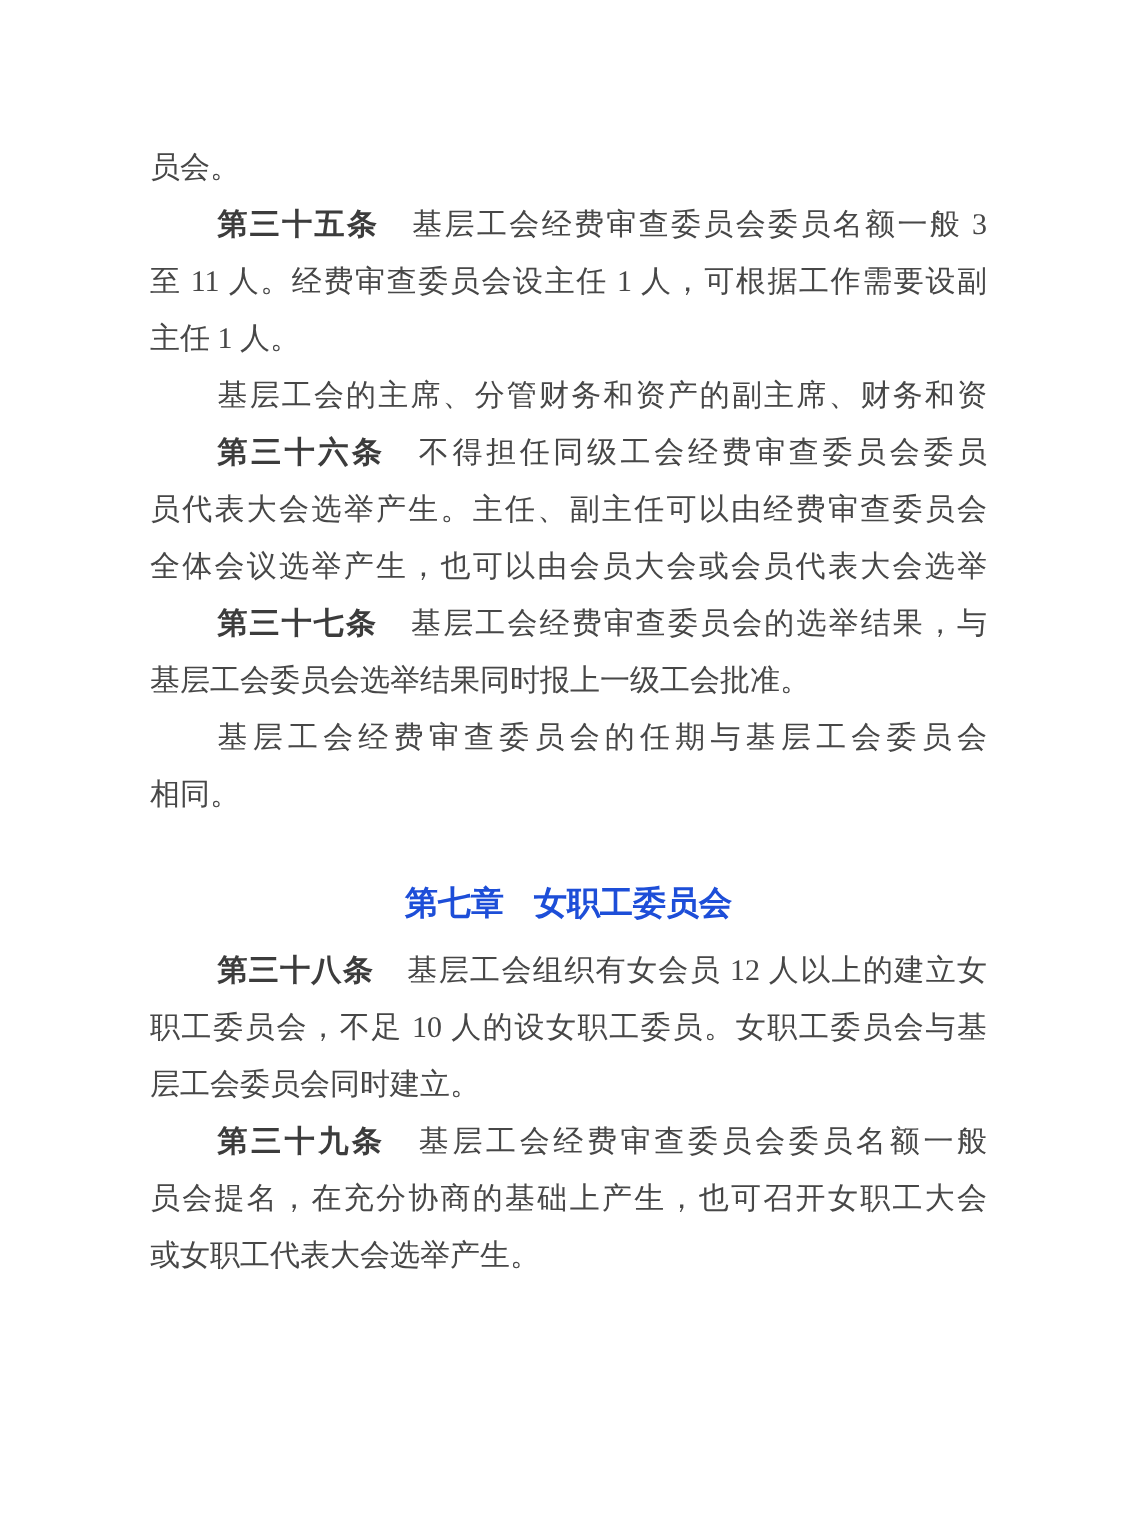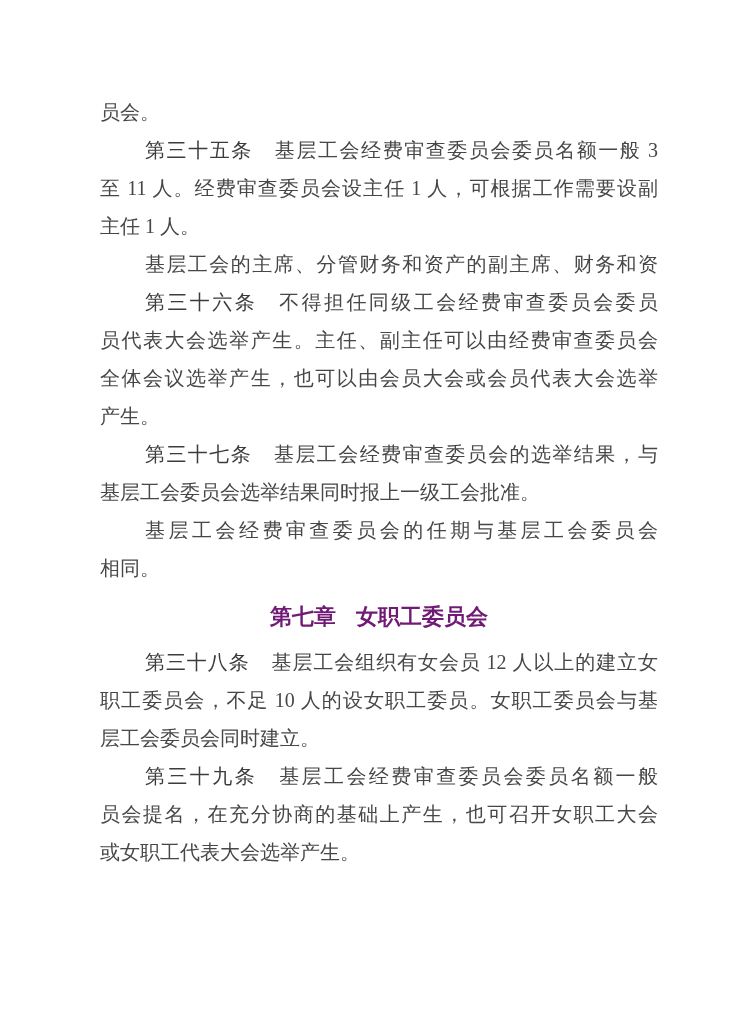--- a/index.html
+++ b/index.html
@@ -32,35 +32,35 @@
     white-space: normal;
     text-align: justify;
     text-align-last: justify;
     text-justify: inter-character;
   }
   .line.indent {
     text-indent: 45px;
   }
   .art {
     font-family: "Liberation Sans", "DejaVu Sans", sans-serif;
-    font-weight: normal;
+    font-weight: bold;
     color: #3c3c3c;
     margin-right: 22px;
   }
   .chapter {
     height: 38px;
     line-height: 38px;
-    margin-top: 11px;
+    margin-top: 34px;
     margin-bottom: 7px;
     text-align: center;
     text-align-last: center;
     font-family: "Liberation Sans", "DejaVu Sans", sans-serif;
     font-weight: bold;
     font-size: 22px;
-    color: #701a75;
+    color: #1d4ed8;
   }
   .chapter .chapter-num {
     margin-right: 20px;
   }
   .footer {
     position: absolute;
     left: 112px;
     top: 920px;
     height: 24px;
     line-height: 24px;
@@ -82,21 +82,20 @@
 
     <div class="line indent justify"><span class="art">第三十五条</span><span>基层工会经费审查委员会委员名额一般 3</span></div>
     <div class="line justify"><span>至 11 人。经费审查委员会设主任 1 人，可根据工作需要设副</span></div>
     <div class="line"><span>主任 1 人。</span></div>
 
     <div class="line indent justify"><span>基层工会的主席、分管财务和资产的副主席、财务和资</span></div>
 
     <div class="line indent justify"><span class="art">第三十六条</span><span>不得担任同级工会经费审查委员会委员</span></div>
     <div class="line justify"><span>员代表大会选举产生。主任、副主任可以由经费审查委员会</span></div>
     <div class="line justify"><span>全体会议选举产生，也可以由会员大会或会员代表大会选举</span></div>
-    <div class="line"><span>产生。</span></div>
 
     <div class="line indent justify"><span class="art">第三十七条</span><span>基层工会经费审查委员会的选举结果，与</span></div>
     <div class="line"><span>基层工会委员会选举结果同时报上一级工会批准。</span></div>
 
     <div class="line indent justify"><span>基层工会经费审查委员会的任期与基层工会委员会</span></div>
     <div class="line"><span>相同。</span></div>
 
     <div class="chapter"><span class="chapter-num">第七章</span><span>女职工委员会</span></div>
 
     <div class="line indent justify"><span class="art">第三十八条</span><span>基层工会组织有女会员 12 人以上的建立女</span></div>

